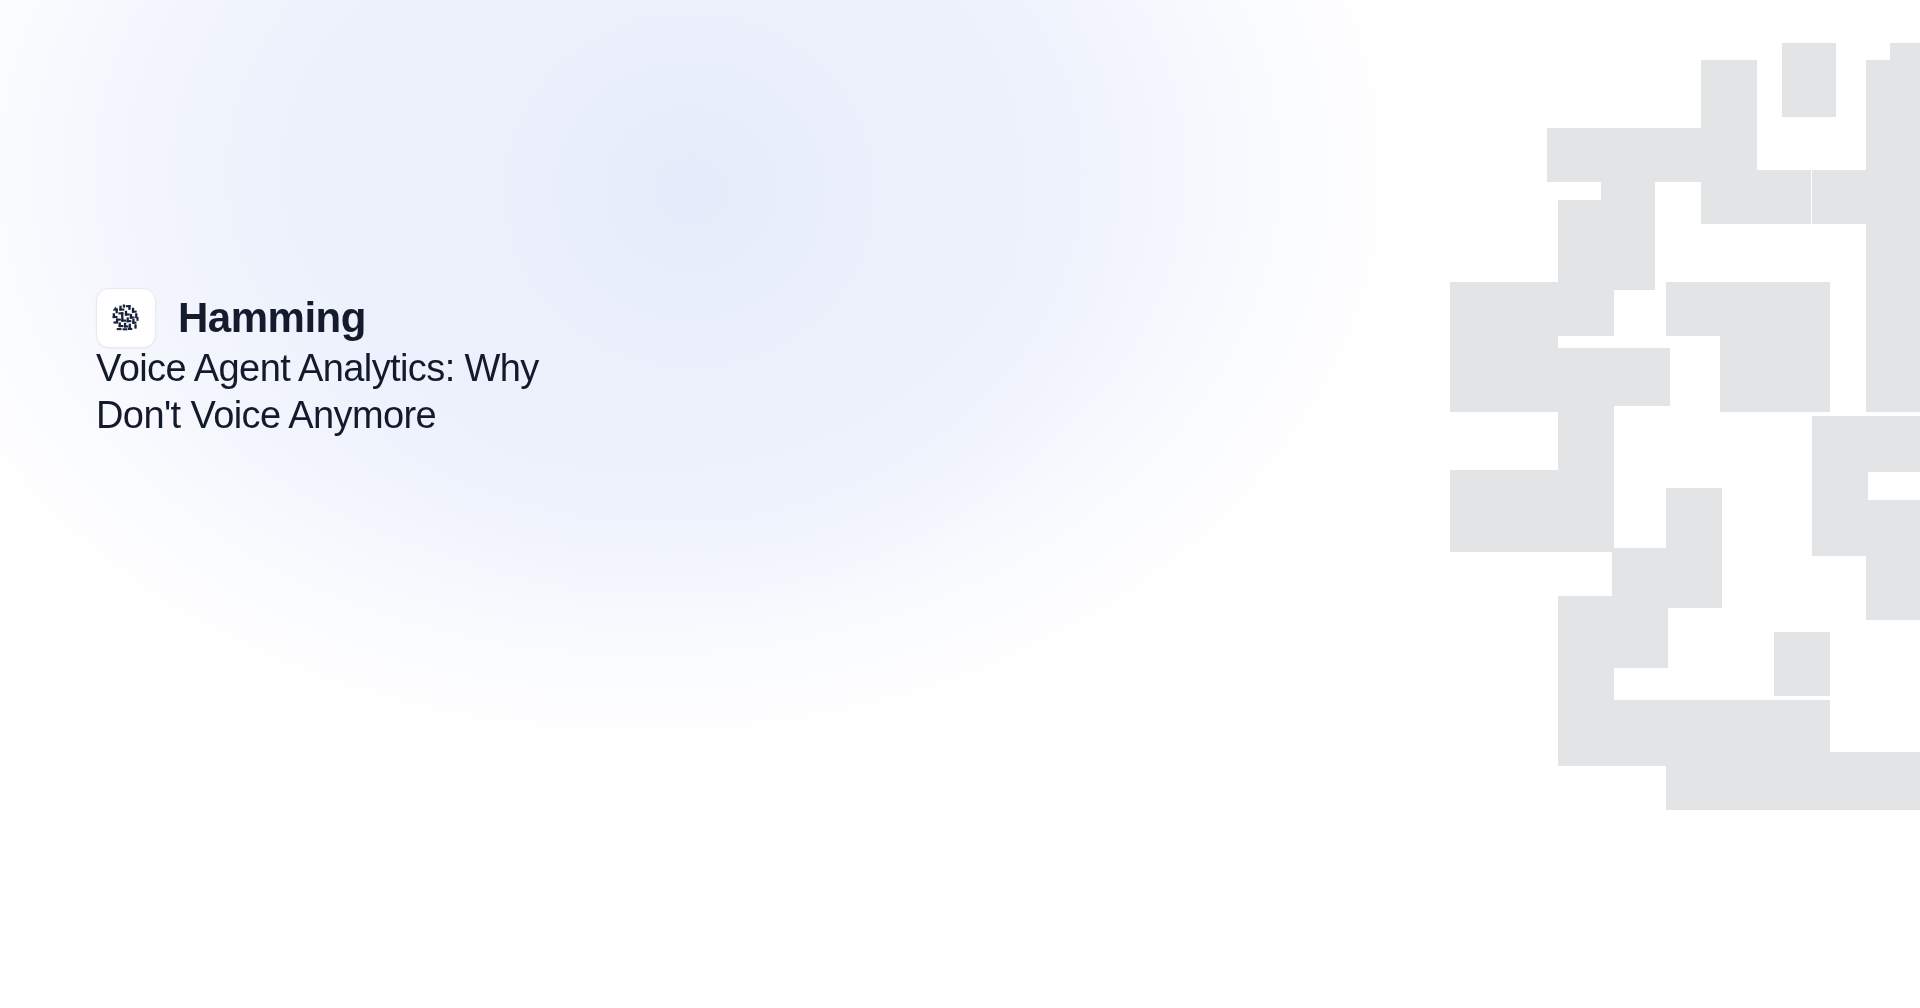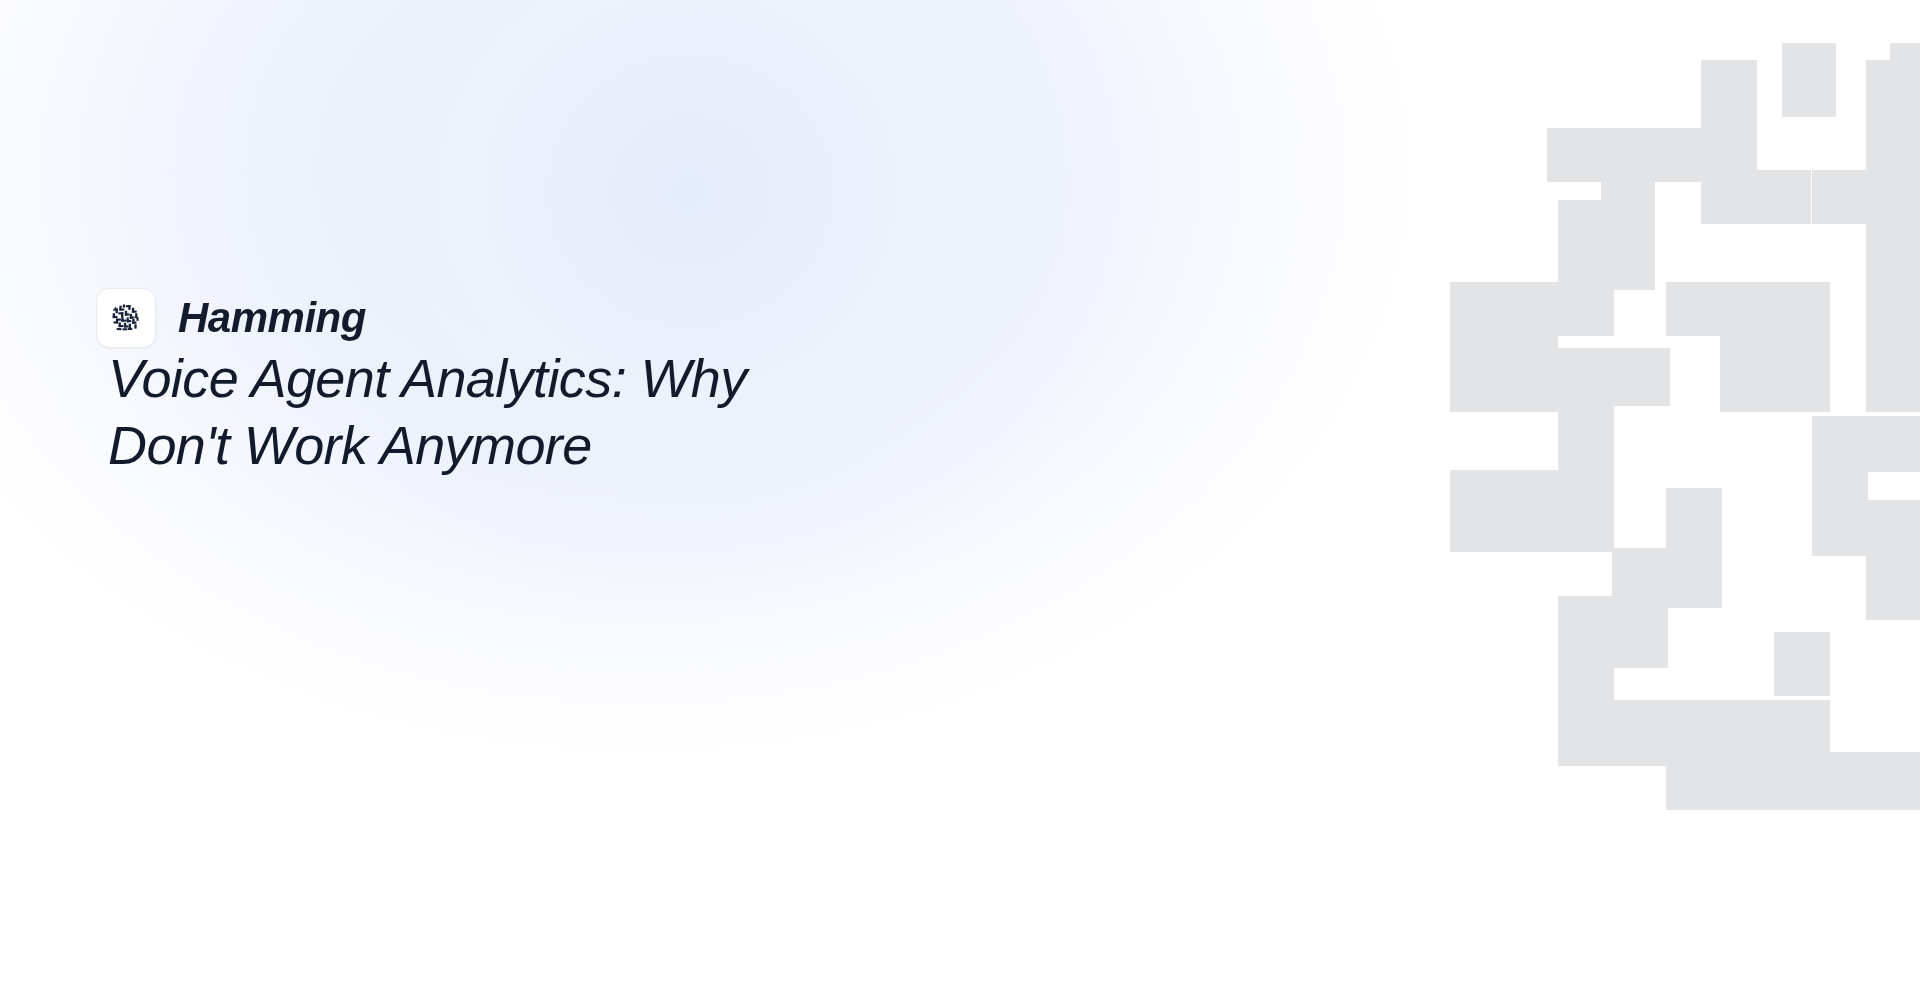--- a/index.html
+++ b/index.html
@@ -18,21 +18,20 @@
   }
 
   
   .card {
     position:absolute;
     inset:0;
     width:1920px;
     height:896px;
     background:#ffffff;
     overflow:hidden;
-    font-style:italic;
   }
 
   
   .bg-wash {
     position:absolute;
     left:-140px;
     top:-420px;
     width:1560px;
     height:1180px;
     background:
@@ -99,24 +98,24 @@
     font-weight:bold;
     letter-spacing:-0.5px;
     color:#141b2d;
     line-height:1;
     white-space:nowrap;
   }
 
   
   .headline {
     position:absolute;
-    left:108px;
+    left:96px;
     top:345px;
     width:880px;
-    font-size:54px;
+    font-size:38px;
     font-weight:400;
     line-height:1.235;
     letter-spacing:-0.6px;
     color:#131a2b;
   }
   .headline .hl-line { display:block; white-space:nowrap; }
 </style>
 </head>
 <body>
 
@@ -235,16 +234,16 @@
             <rect x="16.6" y="5.8" width="2.4" height="3.2"></rect>
           </g>
         </svg>
       </span>
     </div>
     <div class="brand-name">Hamming</div>
   </div>
 
   <h1 class="headline">
     <span class="hl-line">Voice Agent Analytics: Why</span>
-    <span class="hl-line">Don't Work Anymore</span>
+    <span class="hl-line">Don't Voice Anymore</span>
   </h1>
 
 </div>
 
 </body></html>

